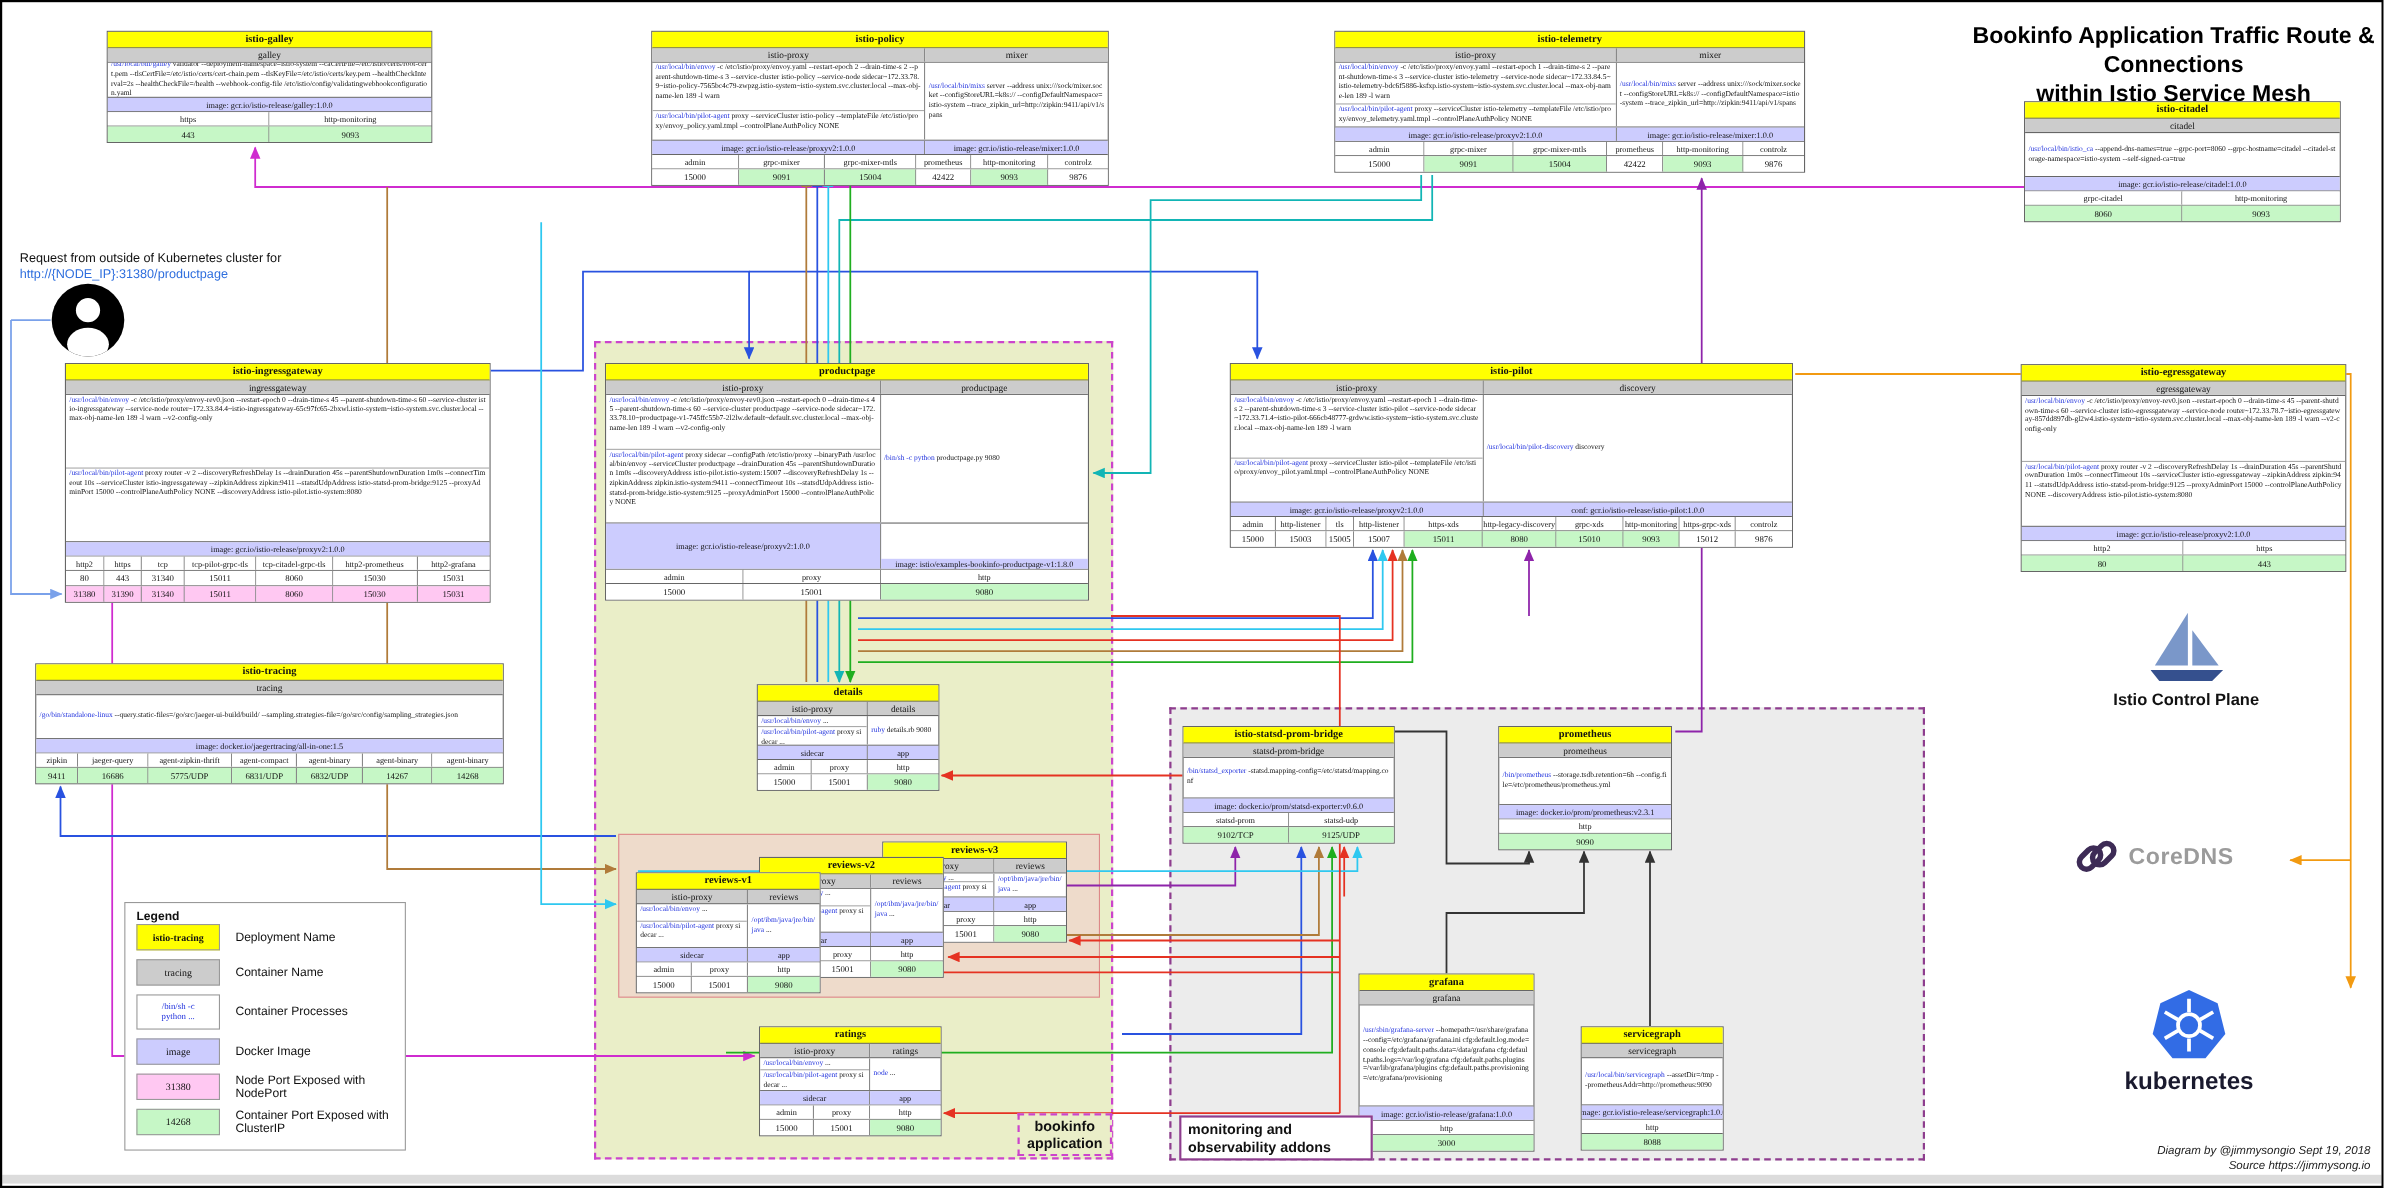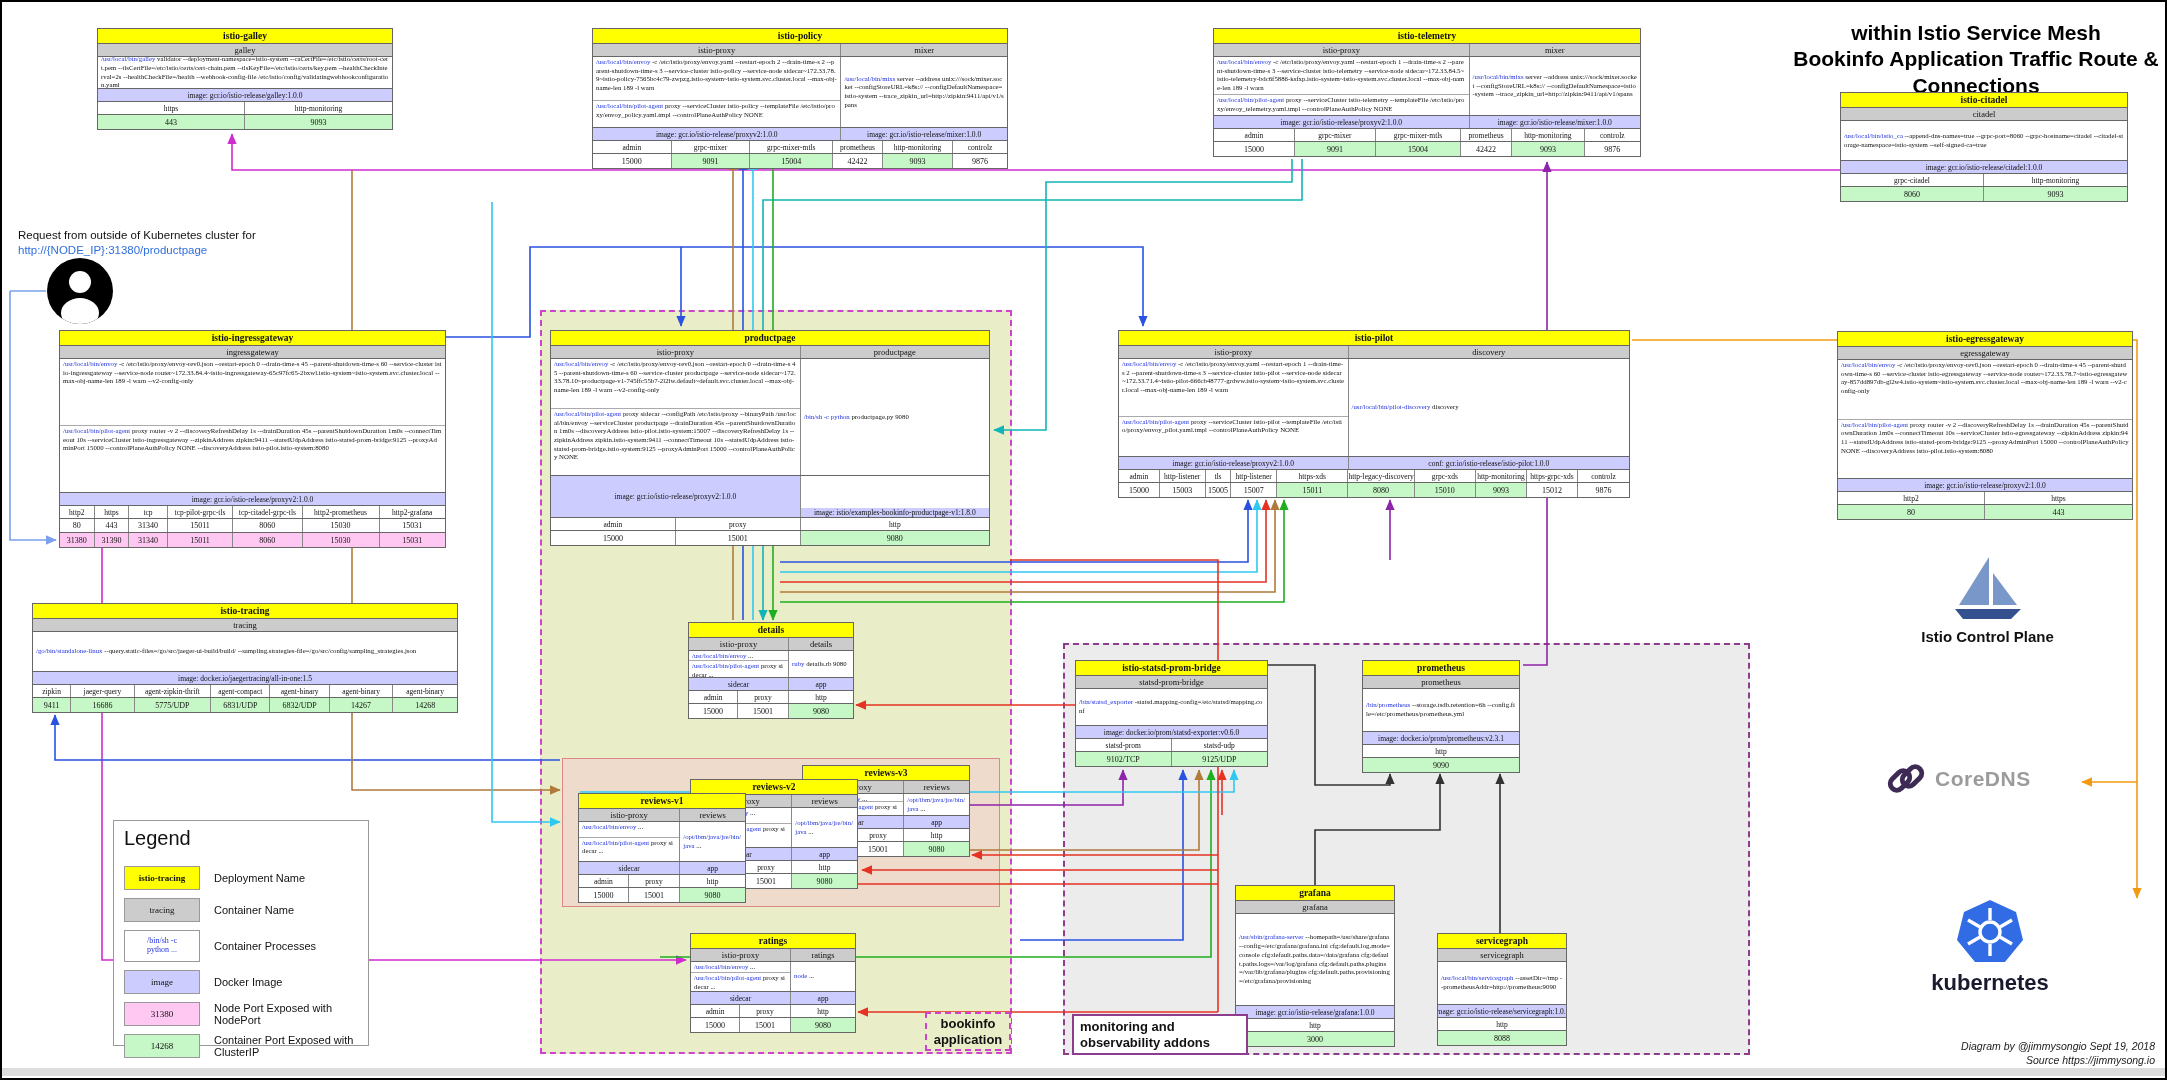--- a/index.html
+++ b/index.html
@@ -64,21 +64,21 @@
   #label-bookinfo{position:absolute;left:925px;top:1012px;width:82px;z-index:12;background:#eaeec8;
                   border:2px dashed #cc44cc;font-weight:bold;font-size:13px;text-align:center;line-height:1.2;padding:2px 0;}
   #label-monitoring{position:absolute;left:1072px;top:1014px;width:160px;z-index:12;background:#ffffff;
                   border:2px solid #8e3d8e;font-weight:bold;font-size:13px;text-align:left;line-height:1.2;padding:3px 6px;}
   #credits{position:absolute;left:1850px;top:1040px;width:305px;text-align:right;z-index:6;
            font-style:italic;font-size:10.5px;line-height:1.3;color:#222;}
 
   
   #legend{position:absolute;left:113px;top:820px;width:256px;height:226px;background:#fff;
           border:1px solid #999;z-index:10;padding:6px 10px;box-sizing:border-box;}
-  #legend .lg-title{font-weight:normal;font-size:20px;margin-bottom:16px;}
+  #legend .lg-title{font-weight:bold;font-size:11px;margin-bottom:1px;}
   .lg-row{display:flex;align-items:center;margin-bottom:8px;}
   .lg-swatch{flex:0 0 74px;height:22px;border:1px solid #999;display:flex;align-items:center;justify-content:center;
              font-family:"Liberation Serif",serif;font-size:9px;text-align:center;overflow:hidden;}
   .lg-label{margin-left:14px;font-size:11px;}
   .sw-deployment{background:#ffff00;font-weight:bold;}
   .sw-container{background:#cccccc;}
   .sw-process{background:#ffffff;color:#2233dd;white-space:pre-line;line-height:1.1;font-size:8px;}
   .sw-image{background:#ccccfe;}
   .sw-nodeport{background:#ffc8f2;}
   .sw-clusterip{background:#c6f7c6;}
@@ -163,22 +163,22 @@
     <polyline stroke="#2ec8f0" points="492,202 492,822 560,822" marker-end="url(#m-cya)"></polyline>
     <polyline stroke="#333333" points="1268,665 1315,665 1315,785 1390,785 1390,774" marker-end="url(#m-blk)"></polyline>
     <polyline stroke="#333333" points="1315,885 1315,830 1440,830 1440,774" marker-end="url(#m-blk)"></polyline>
     <polyline stroke="#333333" points="1500,933 1500,774" marker-end="url(#m-blk)"></polyline>
     <polyline stroke="#f29a11" points="1632,340 2137,340 2137,898" marker-end="url(#m-org)"></polyline>
     <polyline stroke="#f29a11" points="2137,782 2082,782" marker-end="url(#m-org)"></polyline>
   </g>
 </svg>
 
 <div id="main-title">
+  <div>Bookinfo Application Traffic Route &amp; Connections</div>
   <div>within Istio Service Mesh</div>
-  <div>Bookinfo Application Traffic Route &amp; Connections</div>
 </div>
 
 <div id="request-note">
   <div>Request from outside of Kubernetes cluster for</div>
   <div class="lnk">http://{NODE_IP}:31380/productpage</div>
 </div>
 
 <div id="user-icon">
   <svg width="68" height="68">
     <defs>

